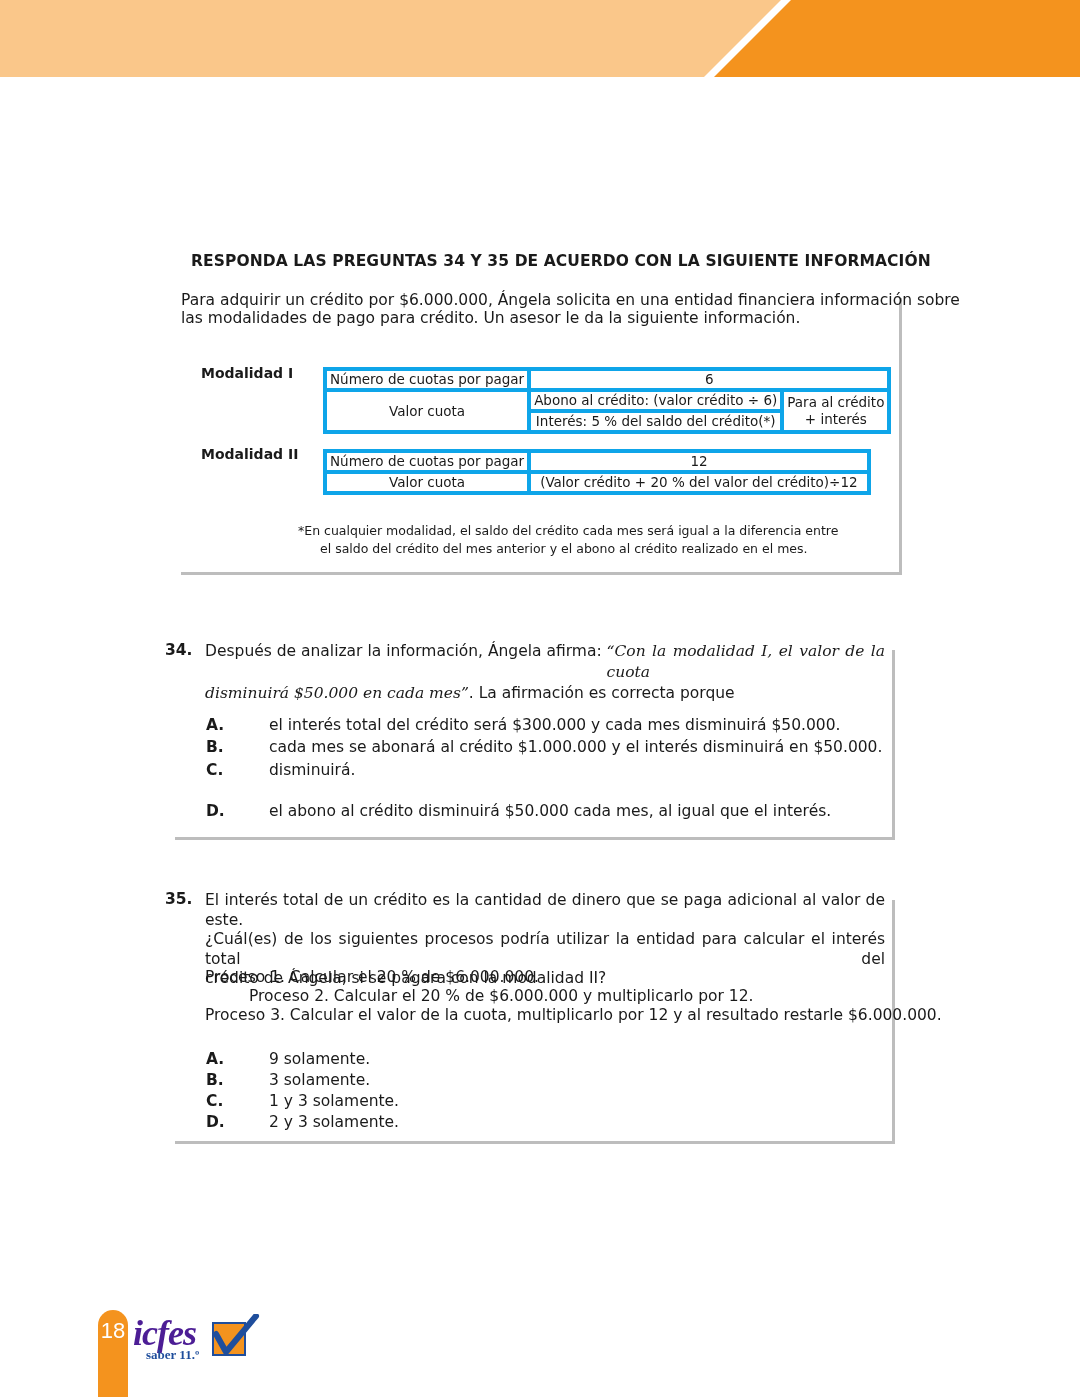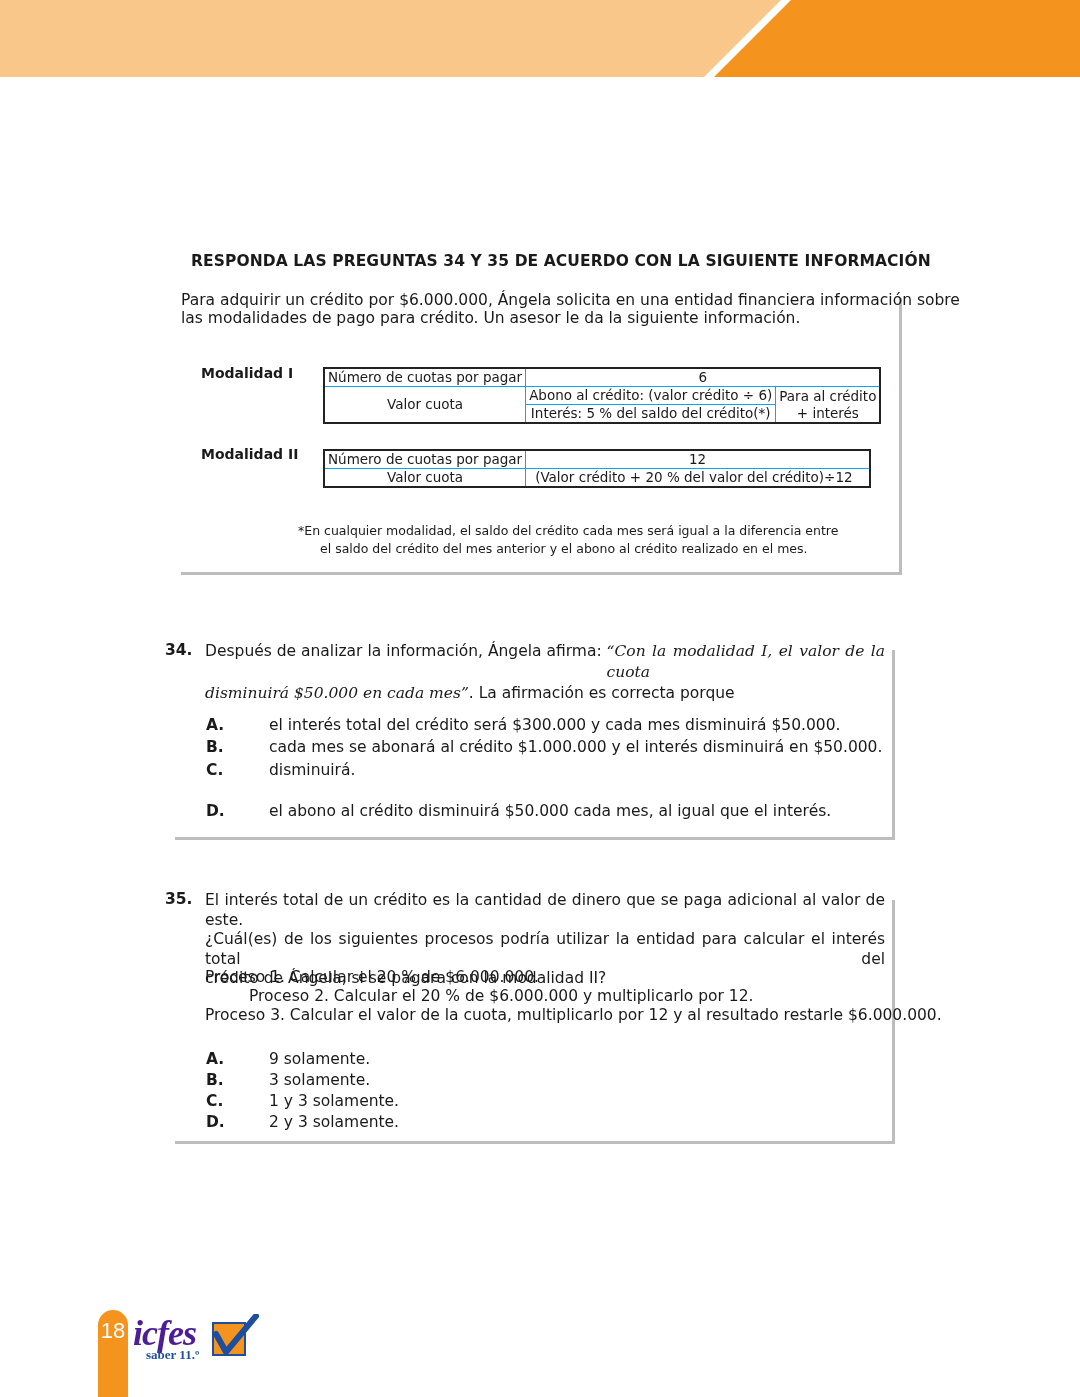--- a/index.html
+++ b/index.html
@@ -13,21 +13,21 @@
     .banner-stripe { position: absolute; left: 0; top: 0; width: 1080px; height: 77px; background: #ffffff;
       clip-path: polygon(781px 0, 791px 0, 714px 77px, 704px 77px); }
 
     .text { position: absolute; font-size: 15.5px; line-height: 19px; }
     .heading { position: absolute; left: 191px; top: 252px; font-weight: bold; font-size: 15.5px; letter-spacing: 0.1px; }
 
     
     .frame { position: absolute; border-right: 3px solid #bdbdbd; border-bottom: 3px solid #bdbdbd; }
 
     table.modal { position: absolute; border-collapse: collapse; font-size: 13.5px; line-height: 17px; }
-    table.modal td { border: 1px solid #0ea5e9; padding: 0 3px; text-align: center; white-space: nowrap; }
+    table.modal td { border: 4px solid #0ea5e9; padding: 0 3px; text-align: center; white-space: nowrap; }
     table.modal { border: 2px solid #222; }
 
     .mod-label { position: absolute; font-weight: bold; font-size: 14px; }
 
     .note { position: absolute; font-size: 12.5px; line-height: 18px; }
 
     .qnum { position: absolute; font-weight: bold; font-size: 15.5px; }
     .qtext { position: absolute; font-size: 15.5px; line-height: 21px; text-align: justify; }
     .quote { font-family: "DejaVu Serif", serif; font-style: italic; }
 

